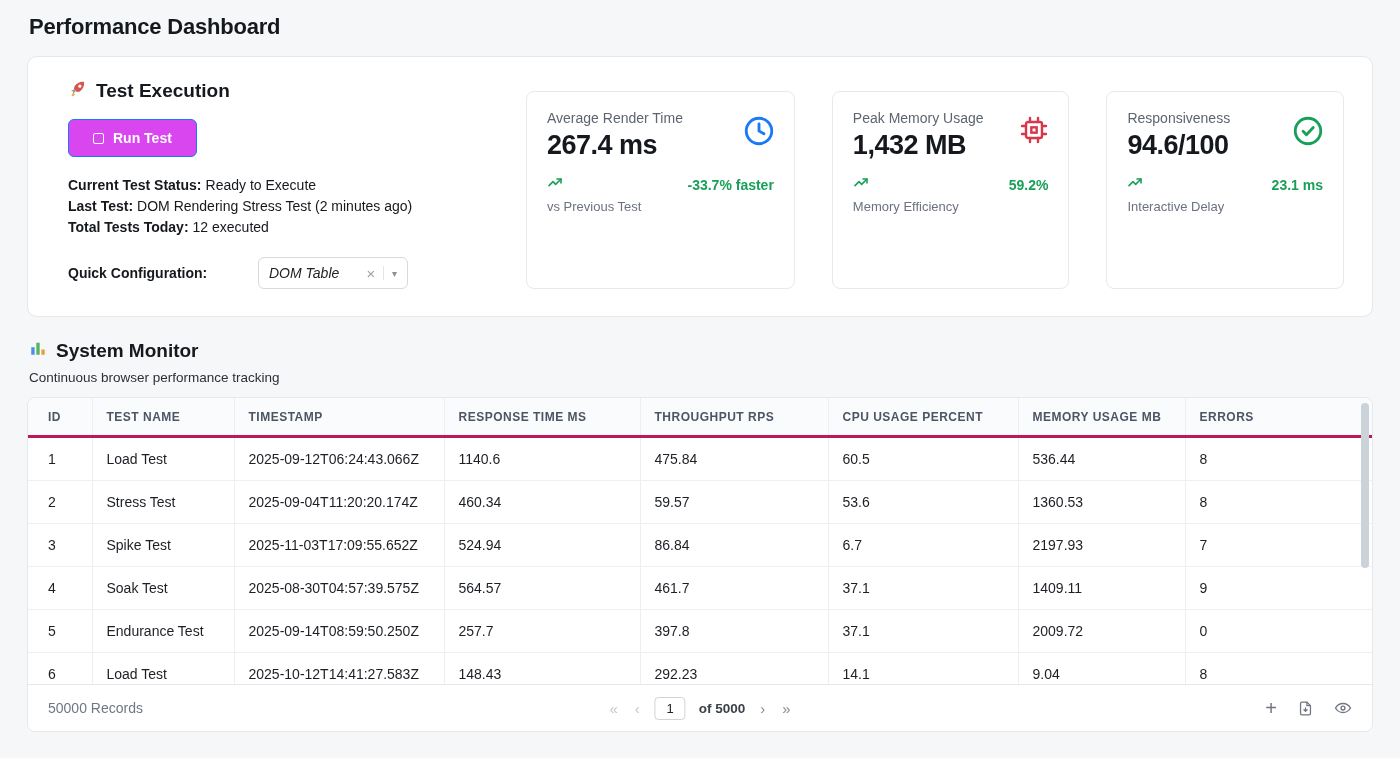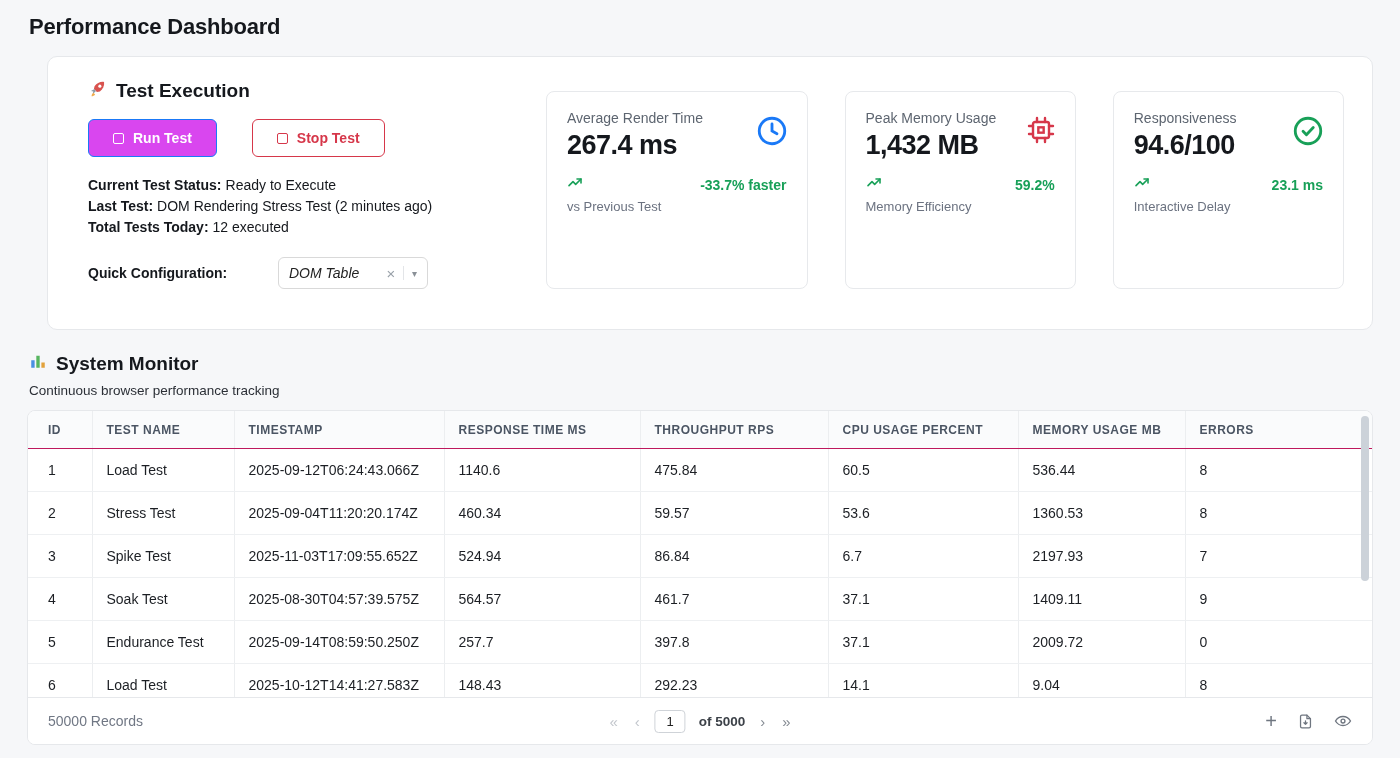--- a/index.html
+++ b/index.html
@@ -8,21 +8,21 @@
     background:#f6f7f9;
     font-family:"Liberation Sans","DejaVu Sans",sans-serif;
     color:#15181d;
   }
   .page { padding:6px 27px 0 27px; }
   h1 { font-size:22px; font-weight:bold; margin:8px 0 16px 2px; letter-spacing:-0.2px; color:#15181d; }
 
   .card { background:#fff; border:1px solid #e6e8eb; border-radius:10px; }
 
   
-  .exec-card { display:flex; padding:22px 28px 40px 40px; margin-bottom:22px;margin-left:20px; }
+  .exec-card { display:flex; padding:22px 28px 27px 40px; margin-bottom:22px; }
   .exec-left { width:420px; flex-shrink:0; }
   .sec-title { display:flex; align-items:center; gap:9px; font-size:19px; font-weight:bold; }
   .exec-left .sec-title { margin-bottom:16px; }
   .btn-row { display:flex; gap:35px; }
   .btn { height:38px; border-radius:6px; font-size:14px; font-weight:bold; display:flex; align-items:center; gap:9px; padding:0 24px; cursor:pointer; font-family:inherit; }
   .btn-run { background:#d946ef; border:1px solid #1a79f7; color:#fff; }
   .btn-stop { background:#fff; border:1px solid #d6374a; color:#d6374a; }
   .sq-ico { width:11px; height:11px; border:1.6px solid currentColor; border-radius:2px; display:inline-block; }
   .status-lines { margin-top:18px; }
   .status-lines p { font-size:14px; line-height:20px; margin:1px 0; color:#15181d; }
@@ -44,21 +44,21 @@
   .metric-icon { position:absolute; right:18px; top:22px; }
   .metric-trend { margin-top:14px; display:flex; align-items:center; gap:7px; color:#18a058; font-weight:bold; font-size:14px;justify-content:space-between; }
   .metric-sub { margin-top:5px; font-size:13px; color:#6b7280; }
 
   
   .monitor-head { margin:2px 0 0 2px; }
   .monitor-sub { font-size:13.5px; color:#2b2f36; margin:8px 0 12px 2px; }
   .table-card { border-radius:8px; overflow:hidden; position:relative; }
   .tbl-viewport { height:286px; overflow:hidden; position:relative; }
   table { width:100%; border-collapse:collapse; table-layout:fixed; }
-  th { background:#fafbfc; text-align:left; font-size:12px; color:#4b5563; font-weight:bold; letter-spacing:0.5px; padding:12px 14px 11px 14px; border-bottom:1px solid #be185d; border-right:1px solid #eceef0; white-space:nowrap; overflow:hidden; }
+  th { background:#fafbfc; text-align:left; font-size:12px; color:#4b5563; font-weight:bold; letter-spacing:0.5px; padding:12px 14px 11px 14px; border-bottom:3px solid #be185d; border-right:1px solid #eceef0; white-space:nowrap; overflow:hidden; }
   td { font-size:14px; color:#1c1f24; padding:13px 14px; border-bottom:1px solid #eef0f2; border-right:1px solid #eceef0; white-space:nowrap; overflow:hidden; }
   th:last-child, td:last-child { border-right:none; }
   th:first-child, td:first-child { padding-left:20px; }
   th:nth-child(1), td:nth-child(1) { width:64px; }
   th:nth-child(2), td:nth-child(2) { width:142px; }
   th:nth-child(3), td:nth-child(3) { width:210px; }
   th:nth-child(4), td:nth-child(4) { width:196px; }
   th:nth-child(5), td:nth-child(5) { width:188px; }
   th:nth-child(6), td:nth-child(6) { width:190px; }
   th:nth-child(7), td:nth-child(7) { width:167px; }
@@ -95,24 +95,20 @@
           </svg>
         </span>
         <span>Test Execution</span>
       </div>
 
       <div class="btn-row">
         <button class="btn btn-run">
           <span class="sq-ico"></span>
           <span>Run Test</span>
         </button>
-        <button class="btn btn-stop">
-          <span class="sq-ico"></span>
-          <span>Stop Test</span>
-        </button>
       </div>
 
       <div class="status-lines">
         <p>
           <span class="lbl">Current Test Status:</span><span>Ready to Execute</span>
         </p>
         <p>
           <span class="lbl">Last Test:</span><span>DOM Rendering Stress Test (2 minutes ago)</span>
         </p>
         <p>

